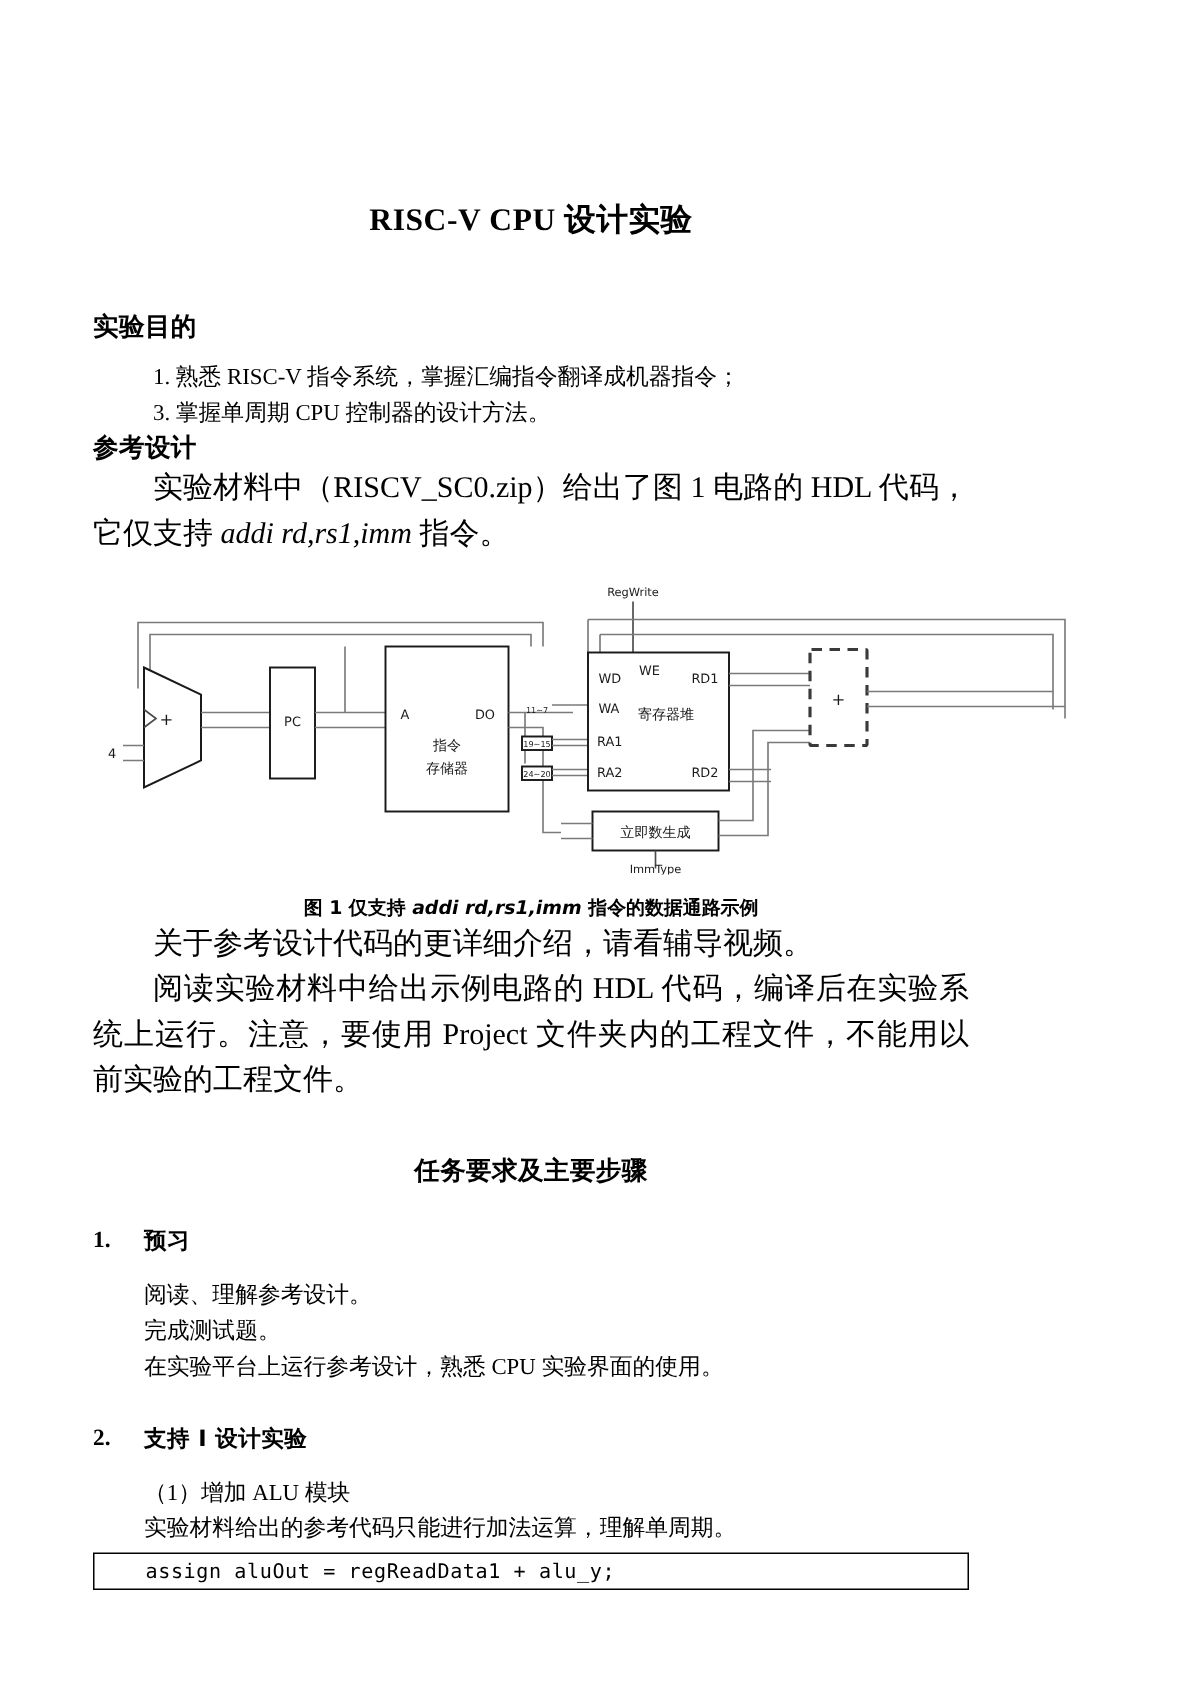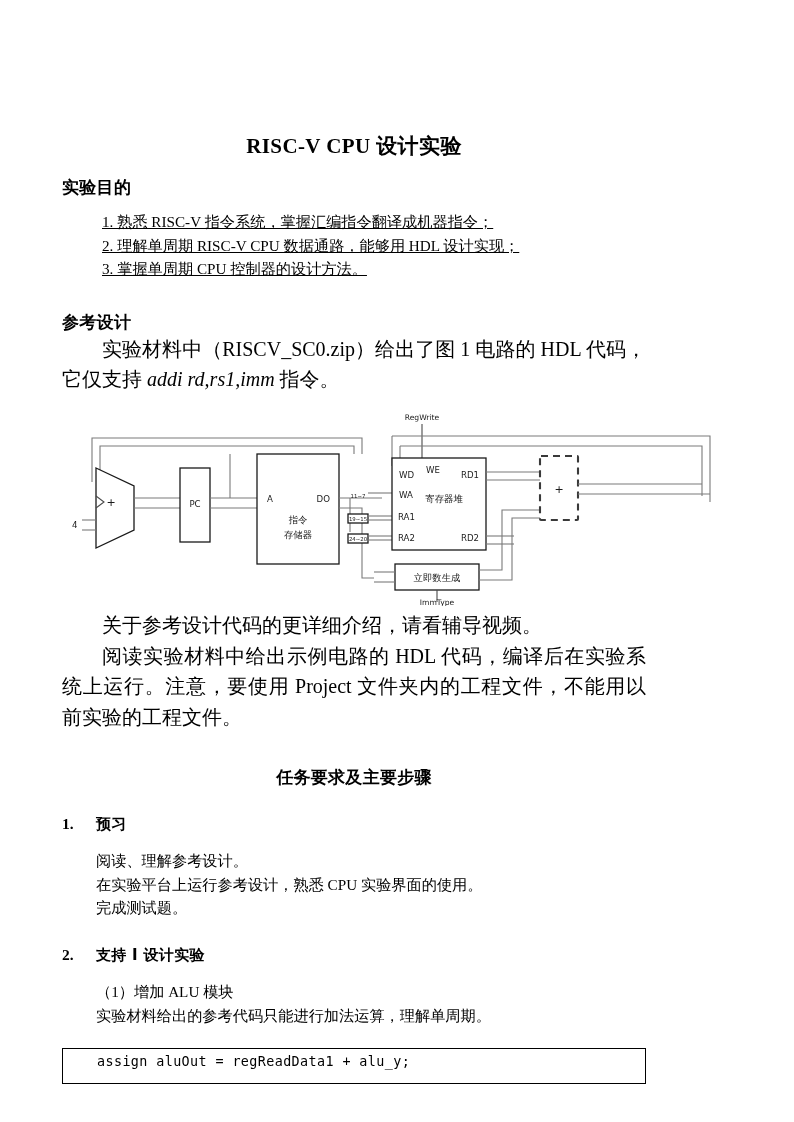--- a/index.html
+++ b/index.html
@@ -37,39 +37,39 @@
   }
 
   
   .h-sec {
     font-family: "DejaVu Sans", "Liberation Sans", sans-serif;
     font-weight: bold;
     font-size: 17px;
     margin: 0;
     letter-spacing: 0.3px;
   }
-  .h-sec.first { margin-top: 16px; }
-  .h-sec.ref   { margin-top: 30px; }
+  .h-sec.first { margin-top: 46px; }
+  .h-sec.ref   { }
   .h-sec.task  { margin-top: 34px; text-align: center; }
 
   
   p.body {
     margin: 0;
     font-size: 20px;
     line-height: 1.52;
     text-align: justify;
   }
   .indent { text-indent: 2em; }
   .list-block {
     margin: 11px 0 0 0;
     font-size: 15.2px;
     line-height: 1.55;
     padding-left: 40px;
   }
-  .list-block div { white-space: nowrap; text-decoration: underline; }
+  .list-block div { white-space: nowrap; }
   .mt14 { margin-top: 13px; }
   .mt8  { margin-top: 7px; }
   .it   { font-style: italic; }
 
   
   .task-item {
     display: flex;
     margin-top: 26px;
     font-family: "DejaVu Sans", "Liberation Sans", sans-serif;
     font-weight: bold;
@@ -86,23 +86,23 @@
   .task-body {
     margin-top: 15px;
     padding-left: 34px;
     font-size: 15.2px;
     line-height: 1.56;
   }
   .task-body div { white-space: nowrap; }
 
   
   .code-box {
-    margin-top: 20px;
+    margin-top: 4px;
     border: 1.3px solid #000;
-    padding: 4px 0 12px 34px;
+    padding: 4px 0 1px 34px;
     font-family: "DejaVu Sans Mono", "Liberation Mono", monospace;
     font-size: 13.4px;
     letter-spacing: 0.4px;
     line-height: 1.35;
   }
 
   
   .figure-wrap {
     margin-top: 16px;
     position: relative;
@@ -150,21 +150,20 @@
 </head>
 <body>
 
 <div class="page">
 
   <h1 class="doc-title">RISC-V CPU 设计实验</h1>
 
   <h2 class="h-sec first">实验目的</h2>
   <div class="list-block">
     <div>1. 熟悉 RISC-V 指令系统，掌握汇编指令翻译成机器指令；</div>
-    <div>2. 理解单周期 RISC-V CPU 数据通路，能够用 HDL 设计实现；</div>
     <div>3. 掌握单周期 CPU 控制器的设计方法。</div>
   </div>
 
   <h2 class="h-sec ref">参考设计</h2>
   <p class="body indent mt14"><span>实验材料中（RISCV_SC0.zip）给出了图 1 电路的 HDL 代码，它仅支持 </span><span class="it">addi rd,rs1,imm</span><span> 指令。</span></p>
 
   <div class="figure-wrap">
     <svg width="670" height="196" viewBox="0 0 670 196">
 
       <path class="wire" d="M 30 72 L 30 28 L 300 28 L 300 44"></path>
@@ -245,34 +244,35 @@
       <rect class="box-dash" x="478" y="46" width="38" height="64" rx="1"></rect>
       <text class="plus" x="497" y="83" text-anchor="middle">+</text>
 
       <path class="wire" d="M 516 74 L 640 74"></path>
       <path class="wire" d="M 516 84 L 648 84"></path>
 
       <text class="lbl-sig" x="375" y="195" text-anchor="middle">ImmType</text>
     </svg>
   </div>
 
+  <div class="fig-caption"><span>图 1 仅支持 </span><span class="it">addi rd,rs1,imm</span><span> 指令的数据通路示例</span></div>
 
   <p class="body indent">关于参考设计代码的更详细介绍，请看辅导视频。</p>
   <p class="body indent mt14">阅读实验材料中给出示例电路的 HDL 代码，编译后在实验系统上运行。注意，要使用 Project 文件夹内的工程文件，不能用以前实验的工程文件。</p>
 
   <h2 class="h-sec task">任务要求及主要步骤</h2>
 
   <div class="task-item">
     <span class="task-num">1.</span>
     <span class="task-text">预习</span>
   </div>
   <div class="task-body">
     <div>阅读、理解参考设计。</div>
+    <div>完成测试题。</div>
     <div>在实验平台上运行参考设计，熟悉 CPU 实验界面的使用。</div>
-    <div>完成测试题。</div>
   </div>
 
   <div class="task-item">
     <span class="task-num">2.</span>
     <span class="task-text">支持 I 设计实验</span>
   </div>
   <div class="task-body">
     <div>（1）增加 ALU 模块</div>
     <div>实验材料给出的参考代码只能进行加法运算，理解单周期。</div>
   </div>

